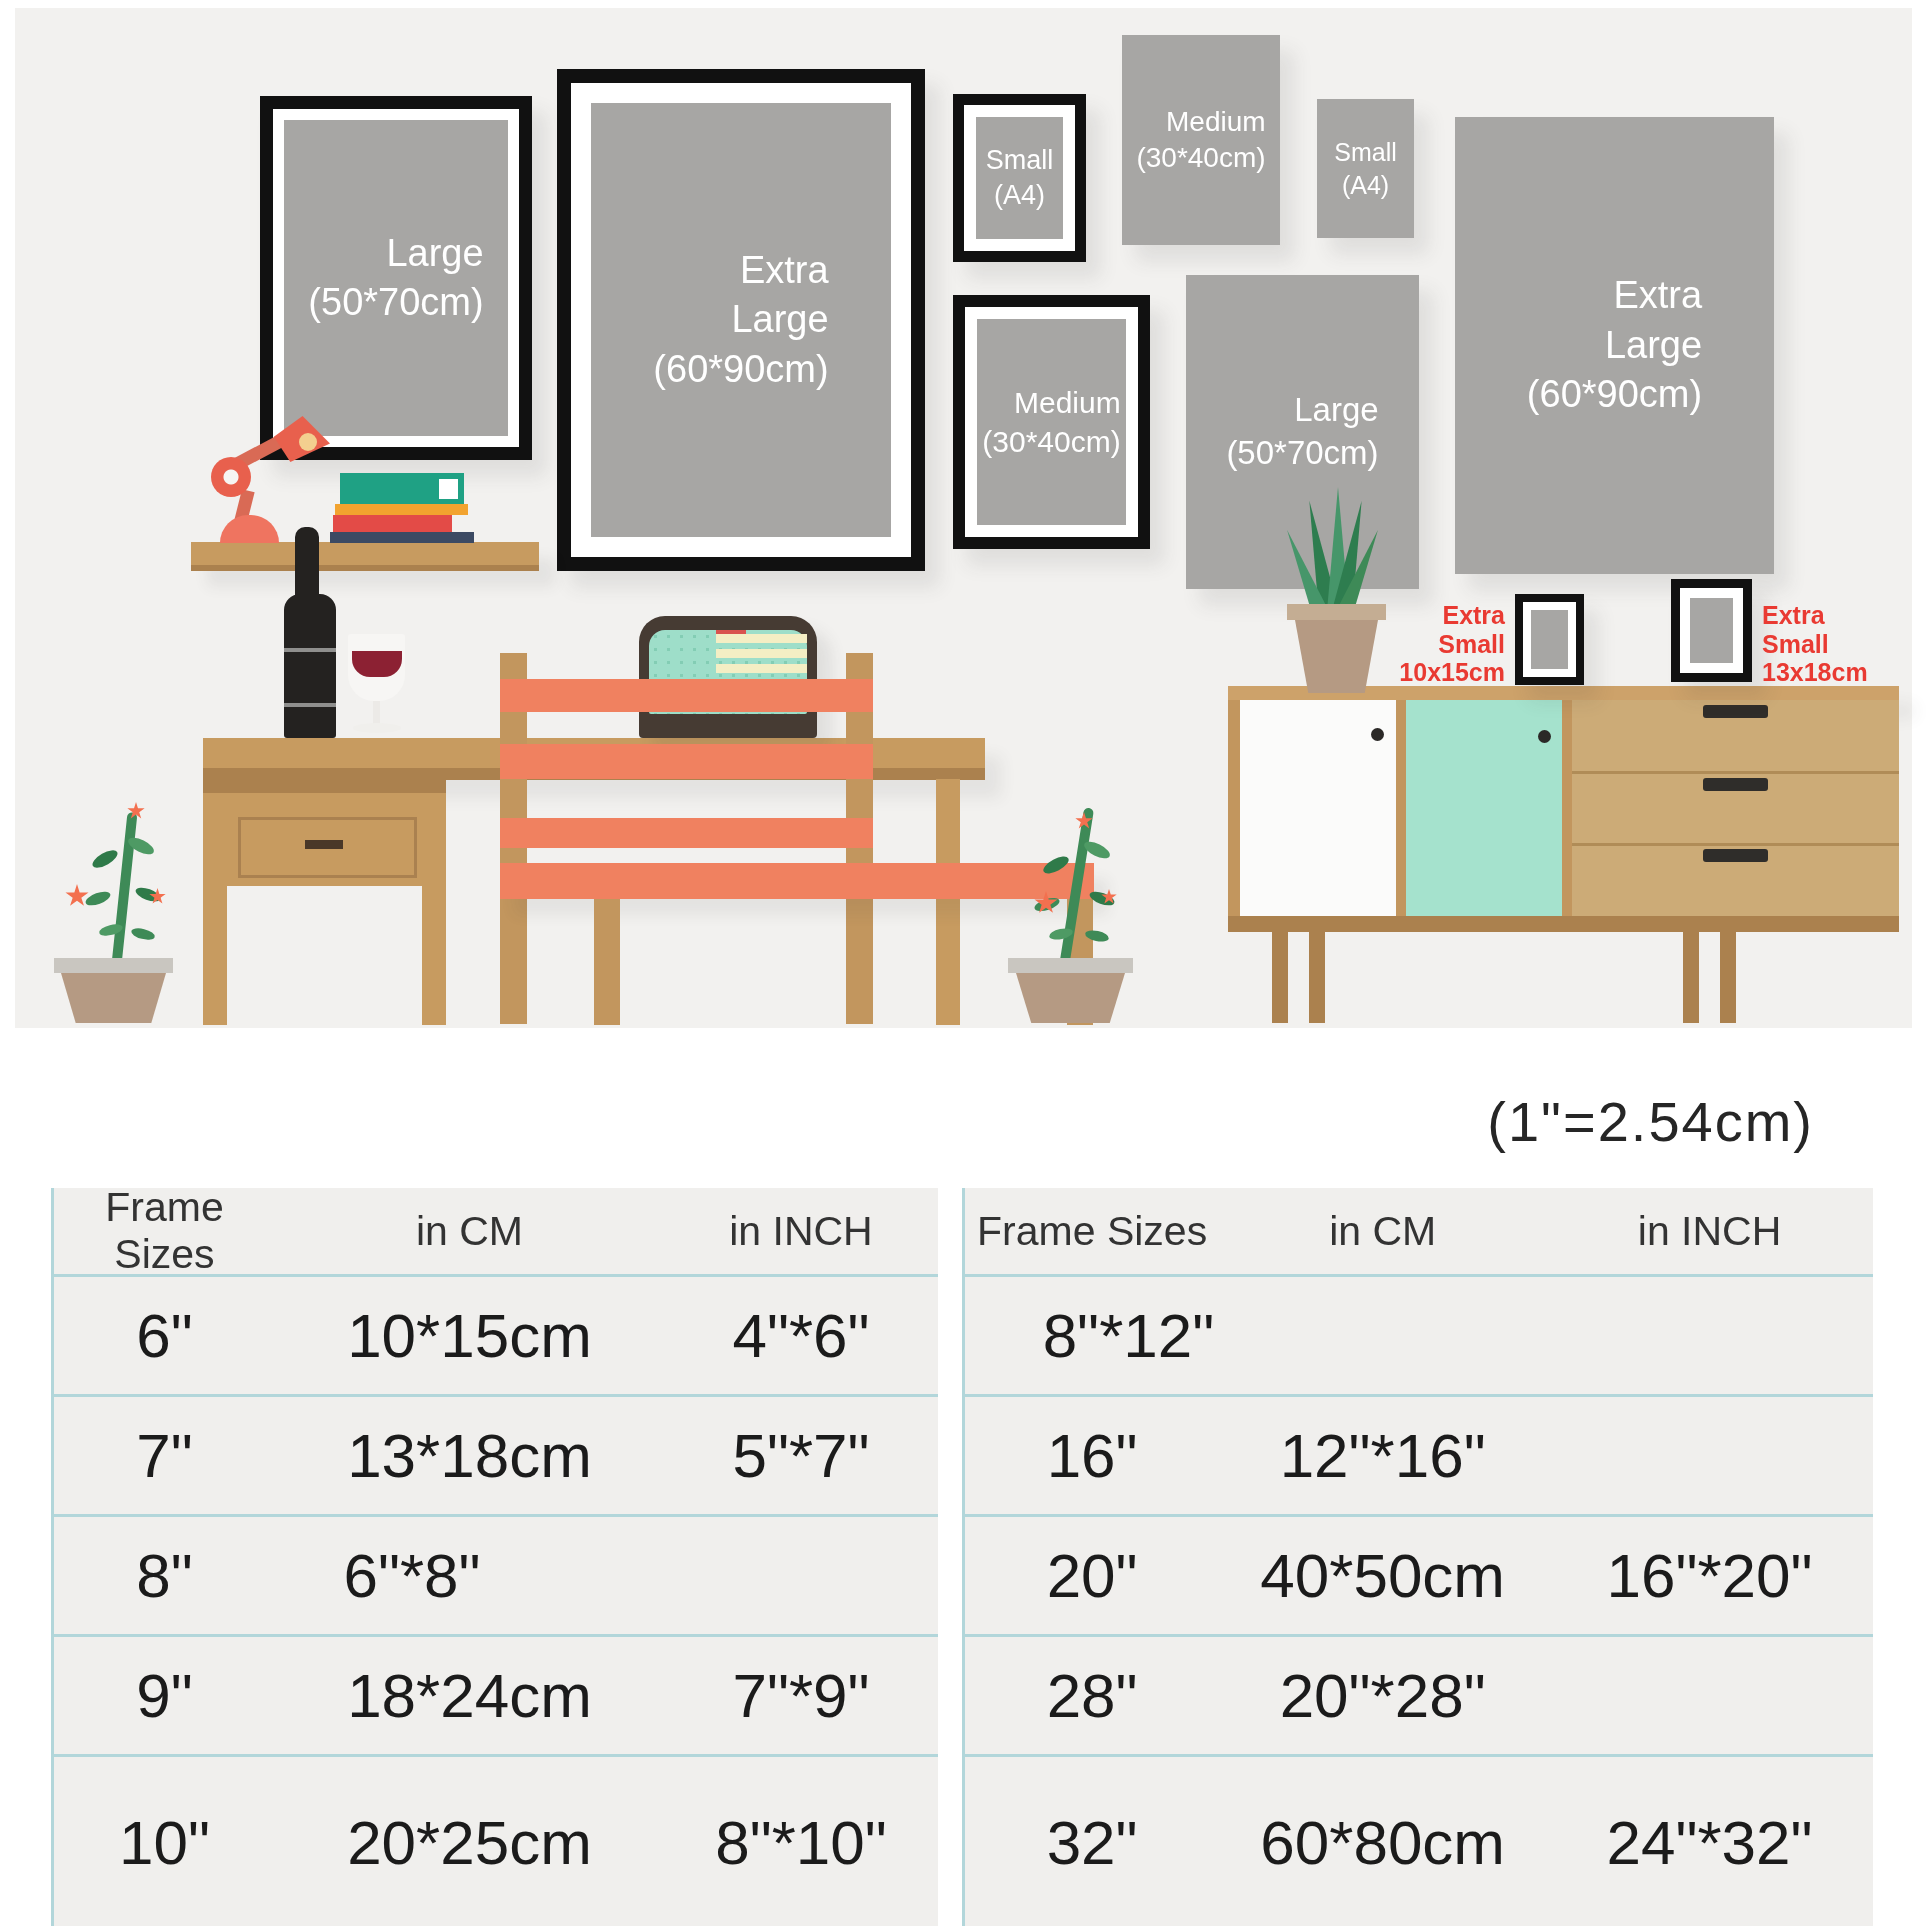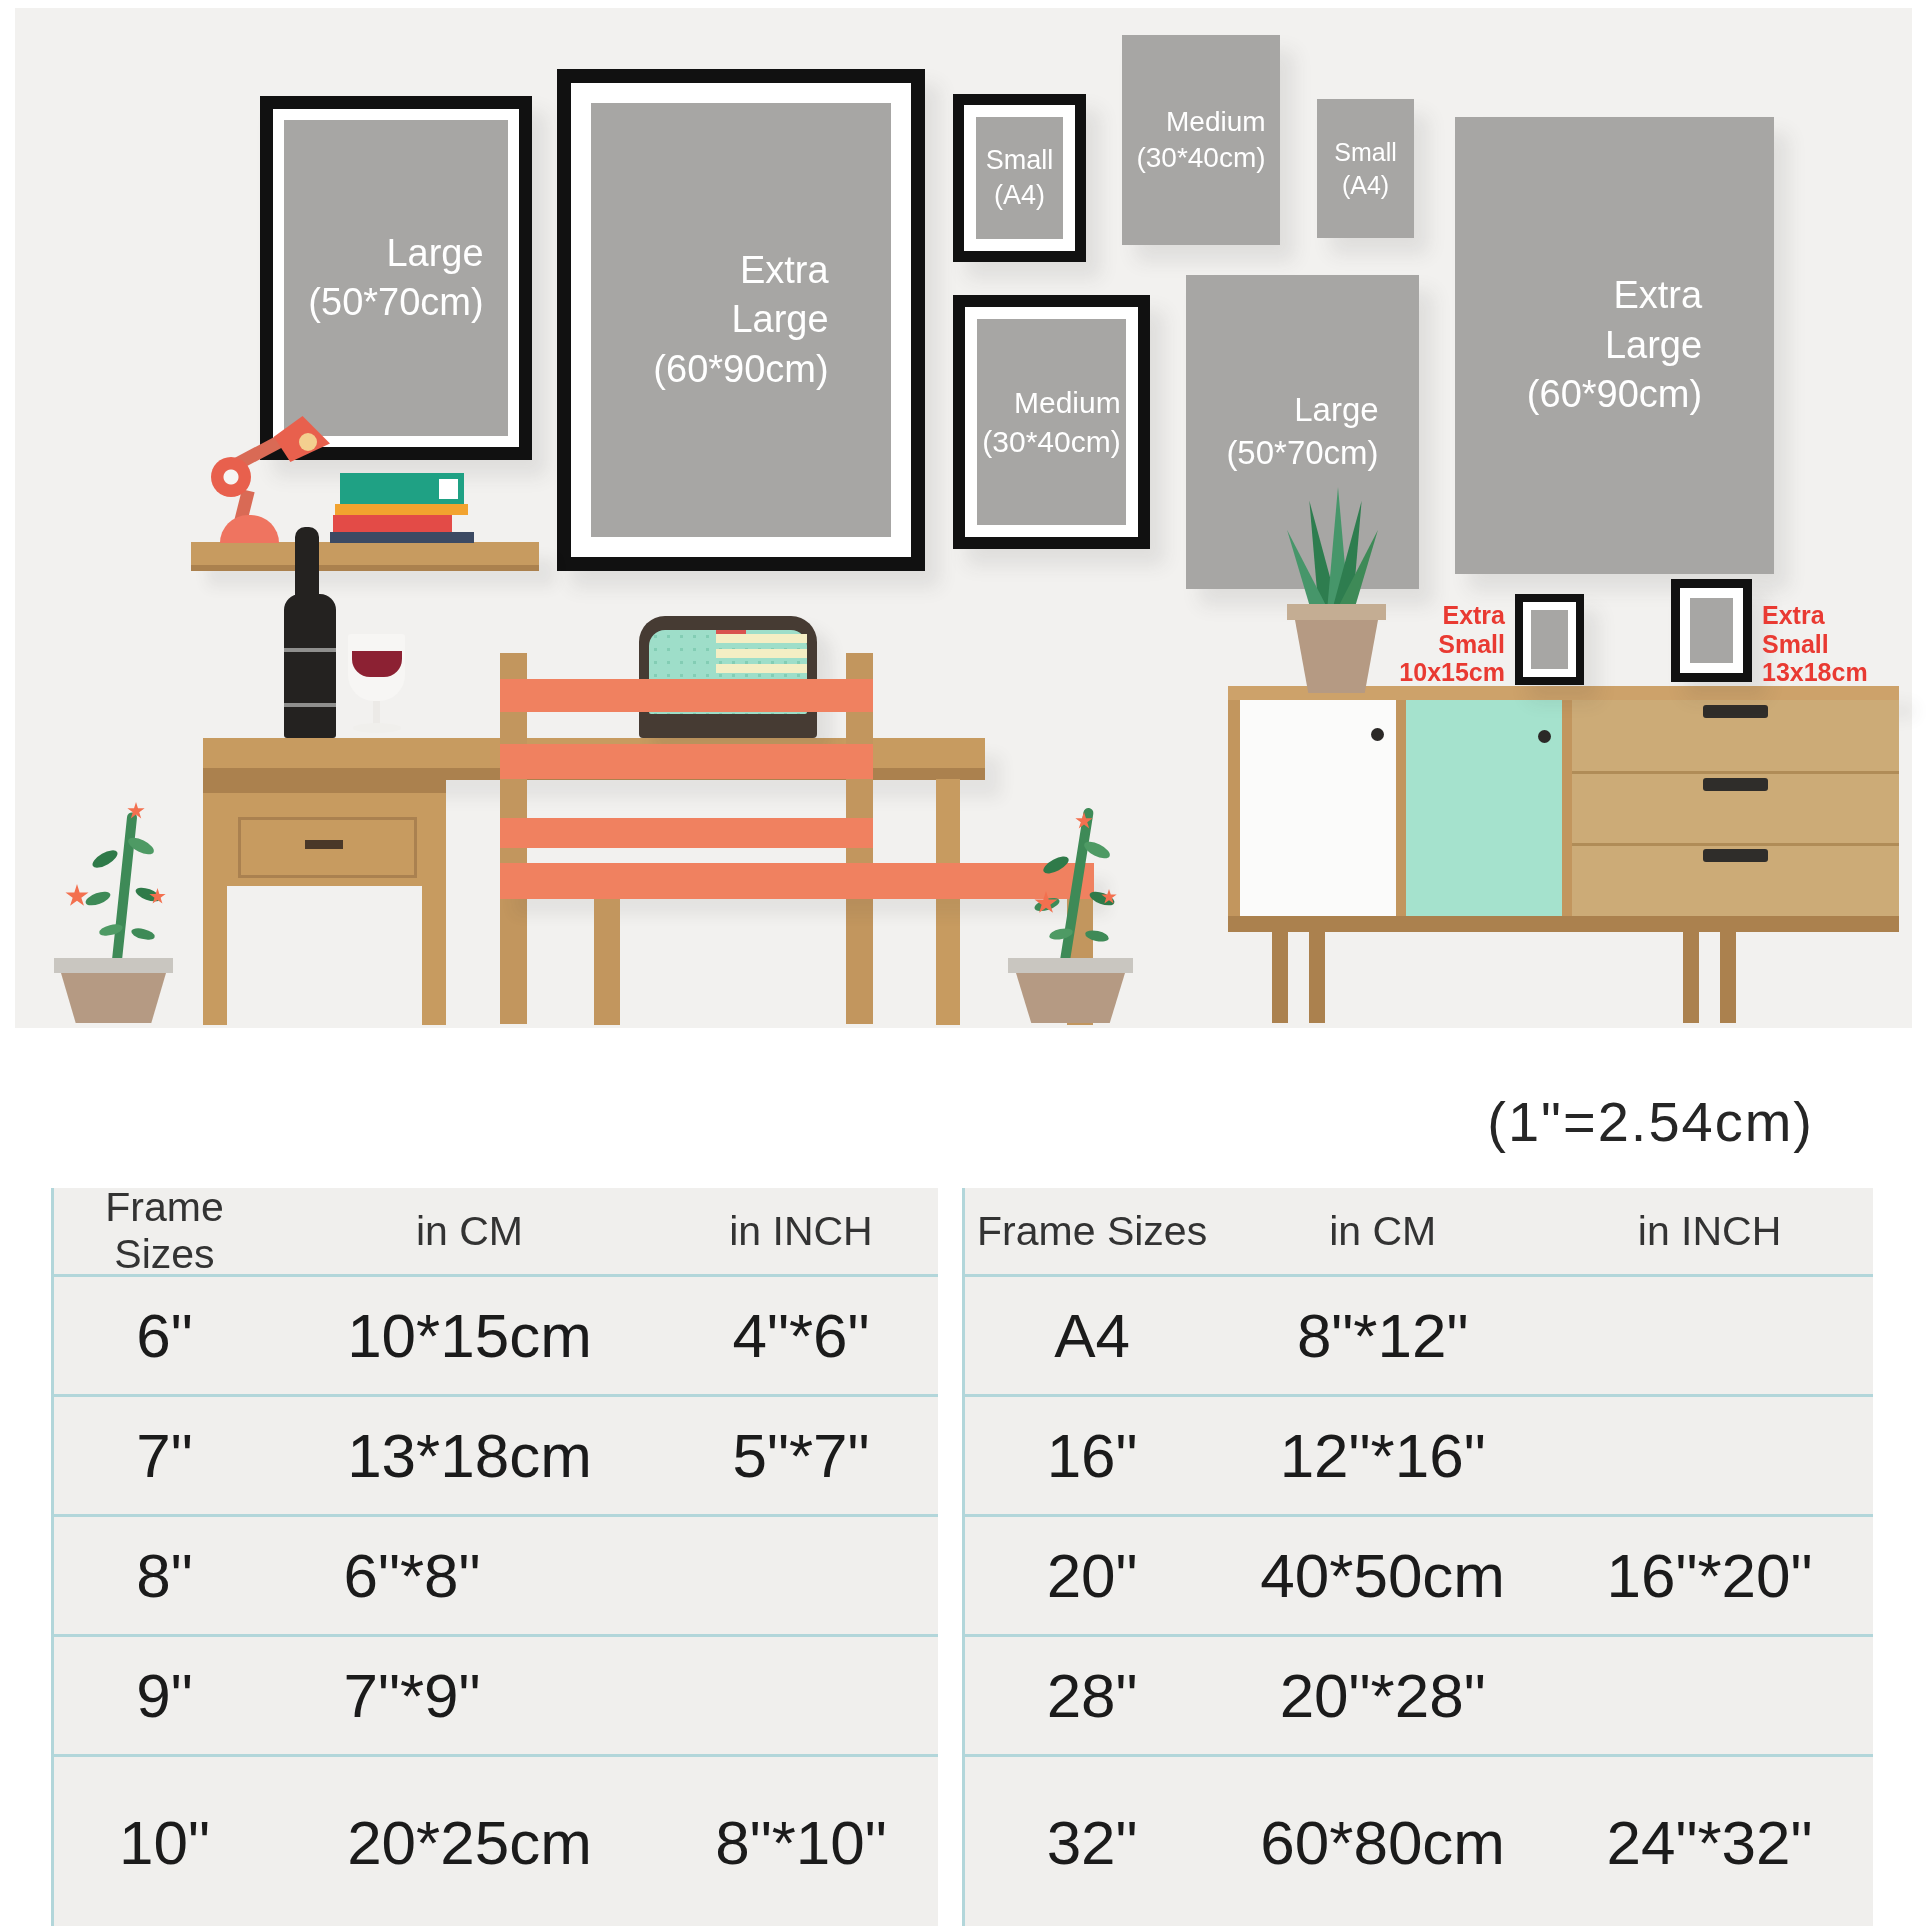--- a/index.html
+++ b/index.html
@@ -282,37 +282,37 @@
     <div class="cell c1">7"</div>
     <div class="cell c2">13*18cm</div>
     <div class="cell c3">5"*7"</div>
   </div>
   <div class="t-row">
     <div class="cell c1">8"</div>
     <div class="cell c3">6"*8"</div>
   </div>
   <div class="t-row">
     <div class="cell c1">9"</div>
+    <div class="cell c2">18*24cm</div>
     <div class="cell c3">7"*9"</div>
   </div>
   <div class="t-row last">
     <div class="cell c1">10"</div>
     <div class="cell c2">20*25cm</div>
     <div class="cell c3">8"*10"</div>
   </div>
 </div>
 
 <div class="size-table rt" style="left:962px;width:911px;">
   <div class="t-header">
     <div class="cell c1">Frame Sizes</div>
     <div class="cell c2">in CM</div>
     <div class="cell c3">in INCH</div>
   </div>
   <div class="t-row">
-    <div class="cell c1">A4</div>
     <div class="cell c3">8"*12"</div>
   </div>
   <div class="t-row">
     <div class="cell c1">16"</div>
     <div class="cell c3">12"*16"</div>
   </div>
   <div class="t-row">
     <div class="cell c1">20"</div>
     <div class="cell c2">40*50cm</div>
     <div class="cell c3">16"*20"</div>

